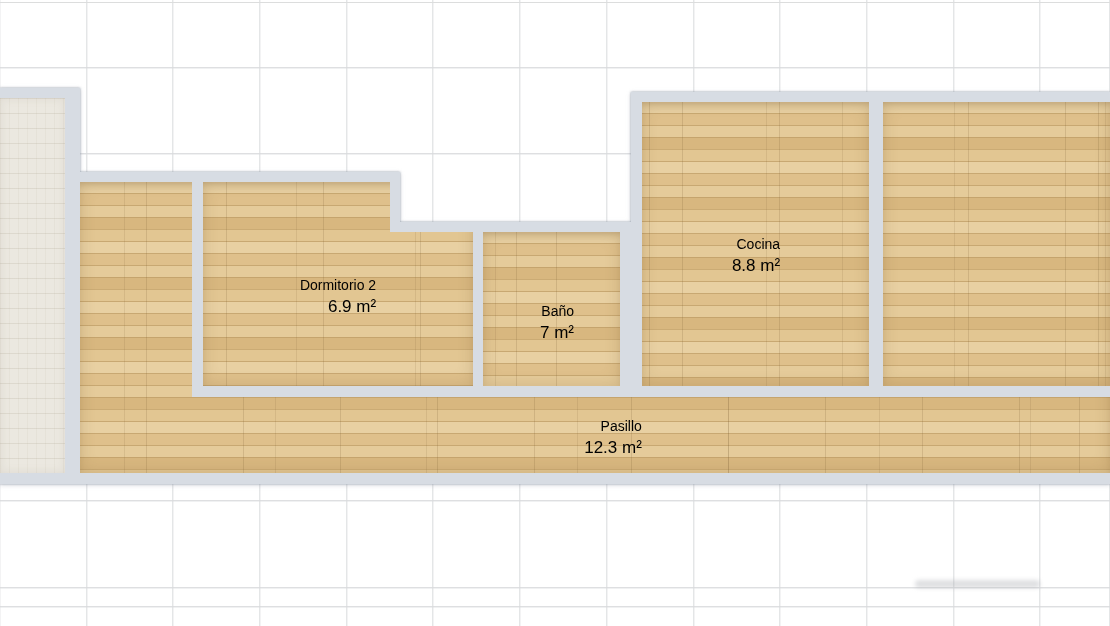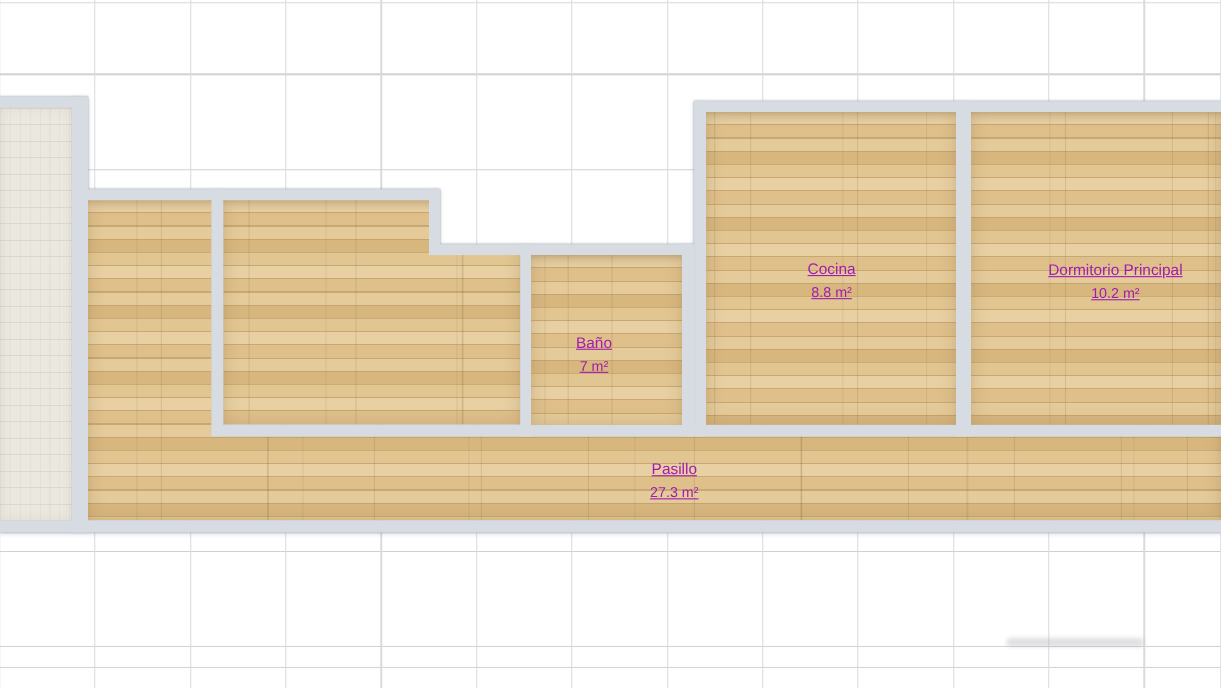--- a/index.html
+++ b/index.html
@@ -45,24 +45,24 @@
   .tile{
     position:absolute;
     background-color:#ebe8e0;
     background-image:
       repeating-linear-gradient(180deg,rgba(170,162,142,.22) 0px,rgba(170,162,142,.22) 1px,transparent 1px,transparent 15px),
       repeating-linear-gradient(90deg,rgba(214,209,195,.28) 0px,rgba(214,209,195,.28) 1px,transparent 1px,transparent 9px);
     box-shadow:inset 0 0 10px rgba(140,130,110,.14);
   }
   .room-label{
     position:absolute;transform:translate(-50%,-50%);
-    text-align:center;color:#a21caf;line-height:21px;white-space:nowrap;text-decoration:underline;
+    text-align:right;color:#000000;line-height:21px;white-space:nowrap;
   }
   .room-label .name{font-size:14px;}
-  .room-label .area{font-size:13px;}
+  .room-label .area{font-size:17px;}
 </style>
 </head>
 <body>
 
 <div class="canvas">
 
   <div class="grid"></div>
   <div class="top-line"></div>
   <div class="watermark"></div>
 
@@ -94,34 +94,34 @@
 
   <div class="wood" style="left:483px;top:232px;width:137px;height:154px;
               background-position:-64px 0px,12px 0px,0px 0px;"></div>
 
   <div class="wood" style="left:642px;top:102px;width:227px;height:284px;
               background-position:40px 0px,-27px 0px,0px 0px;"></div>
 
   <div class="wood" style="left:883px;top:102px;width:227px;height:284px;
               background-position:-12px 0px,71px 0px,0px 0px;"></div>
 
+  <div class="room-label" style="left:338px;top:296px;">
+    <div class="name">Dormitorio 2</div>
+    <div class="area">6.9 m²</div>
+  </div>
 
-  <div class="room-label" style="left:540px;top:322px;">
+  <div class="room-label" style="left:557px;top:322px;">
     <div class="name">Baño</div>
     <div class="area">7 m²</div>
   </div>
 
   <div class="room-label" style="left:756px;top:255px;">
     <div class="name">Cocina</div>
     <div class="area">8.8 m²</div>
   </div>
 
-  <div class="room-label" style="left:1014px;top:256px;">
-    <div class="name">Dormitorio Principal</div>
-    <div class="area">10.2 m²</div>
-  </div>
 
   <div class="room-label" style="left:613px;top:437px;">
     <div class="name">Pasillo</div>
-    <div class="area">27.3 m²</div>
+    <div class="area">12.3 m²</div>
   </div>
 
 </div>
 
 </body></html>

